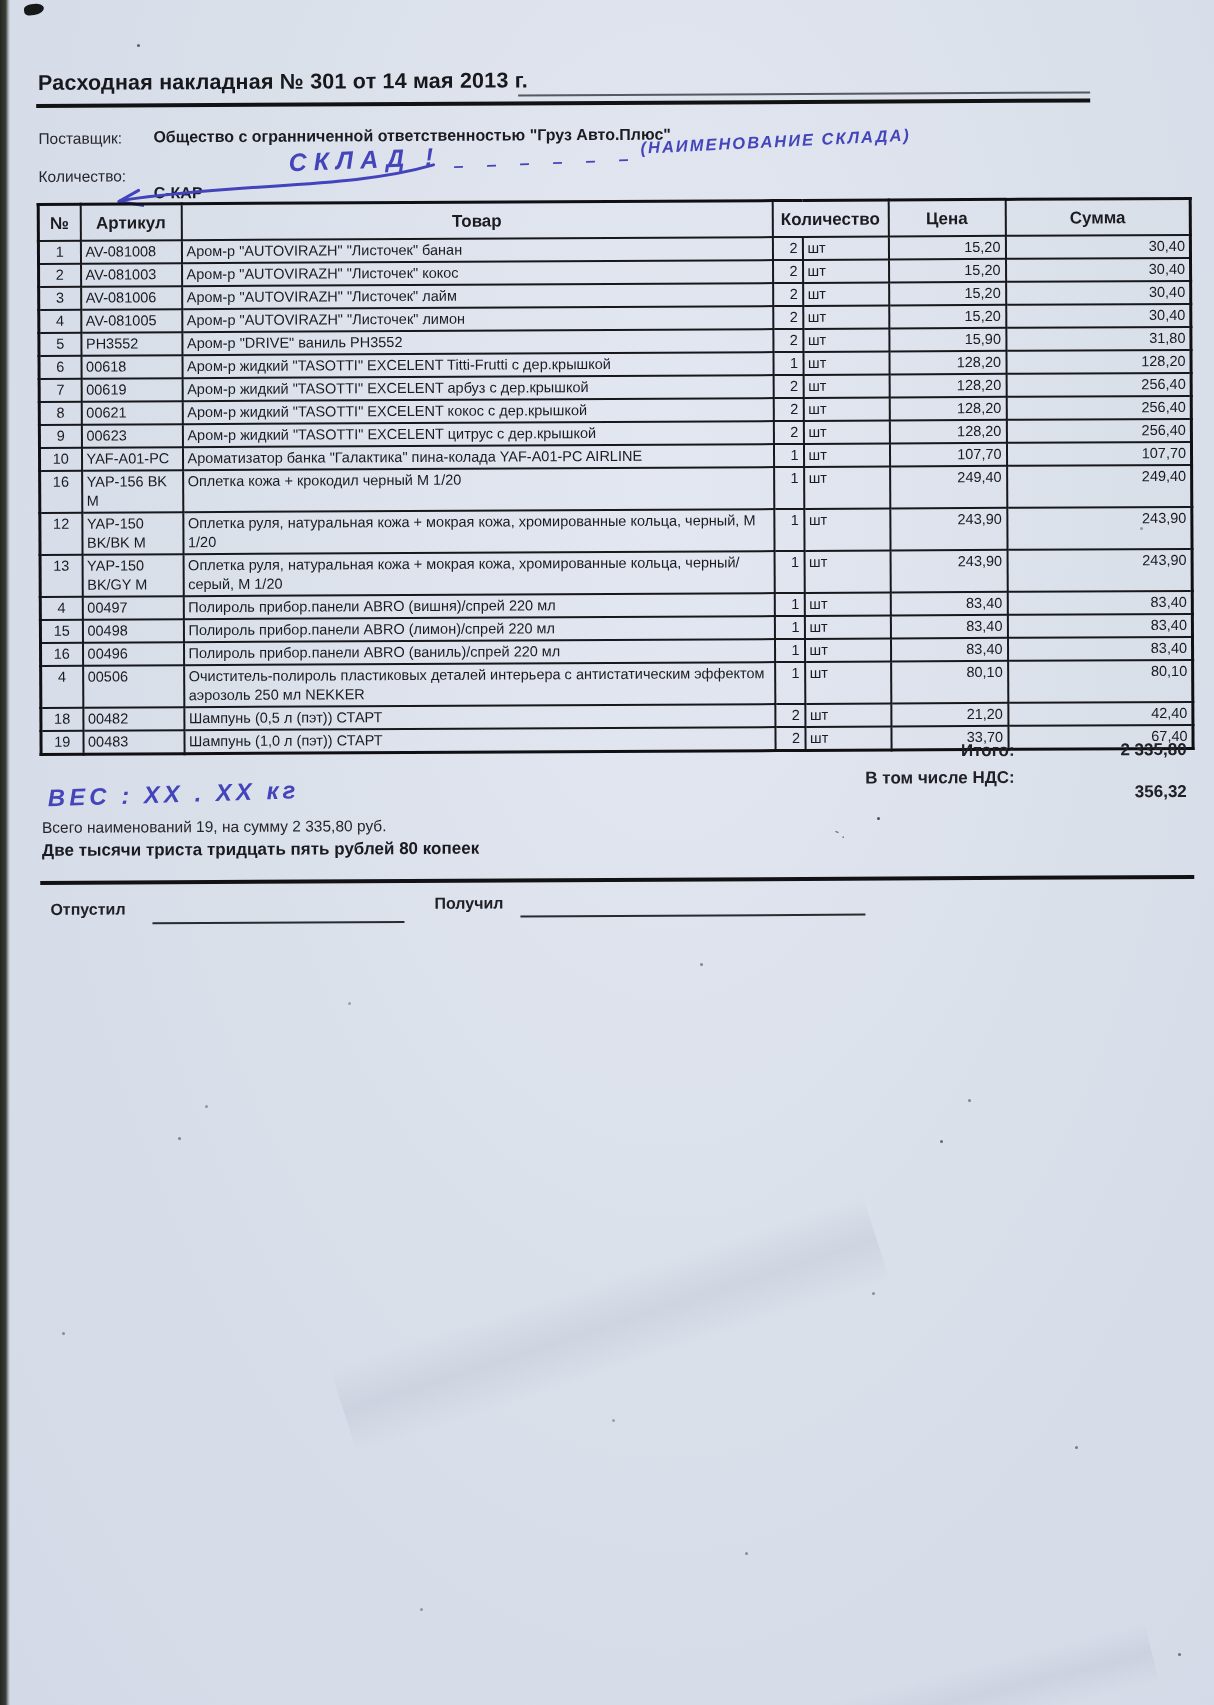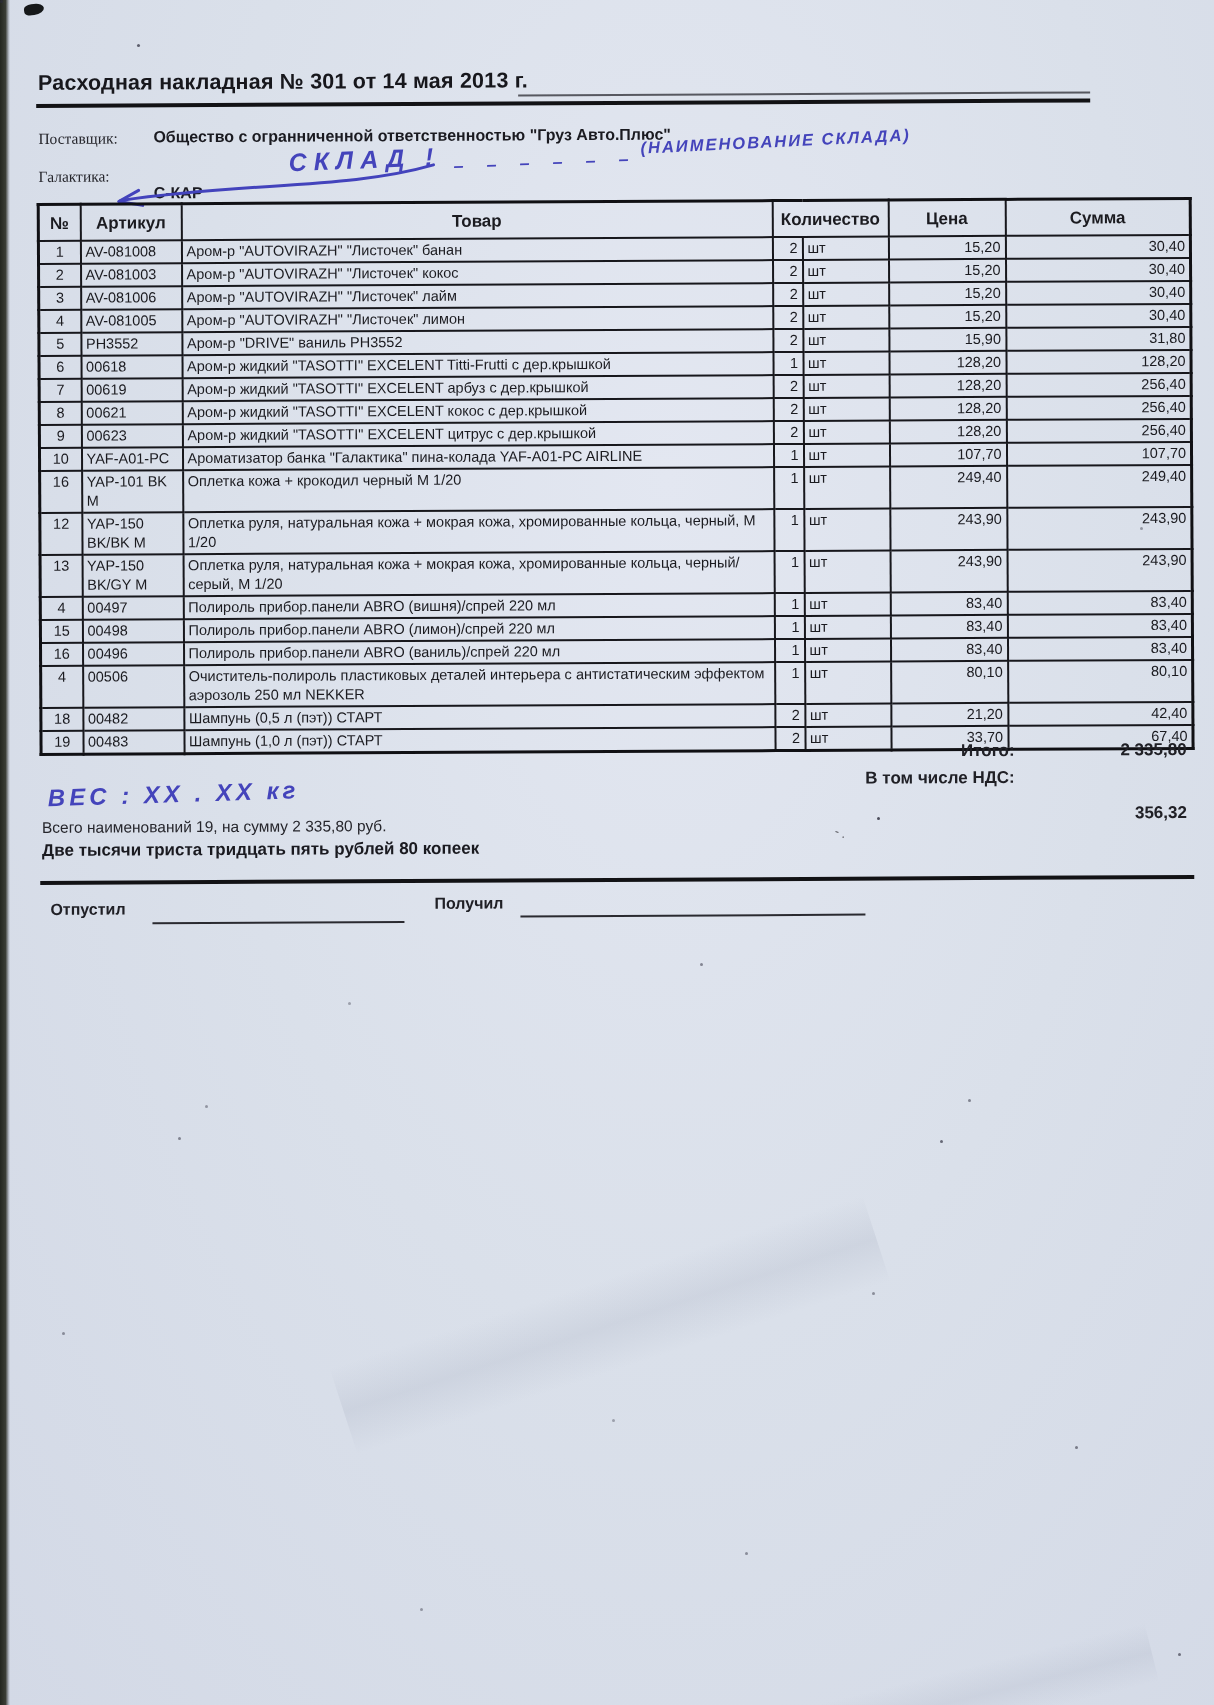--- a/index.html
+++ b/index.html
@@ -9,21 +9,21 @@
     font-family:"Liberation Sans", sans-serif;color:#1d1d22;
   }
   .scan-edge{position:absolute;left:0;top:0;width:10px;height:1705px;
     background:linear-gradient(90deg,#23261f 0%,#3a3d35 55%,rgba(90,95,100,.35) 85%,rgba(120,125,140,0) 100%);}
   .corner-blob{position:absolute;left:24px;top:4px;width:20px;height:11px;background:#16181a;border-radius:45% 55% 60% 40%;transform:rotate(-8deg);}
   .content{position:absolute;left:0;top:0;width:1214px;height:1705px;transform:rotate(-0.3deg);transform-origin:600px 450px;}
   .abs{position:absolute;}
   .doc-title{left:40px;top:68px;font-size:21.5px;font-weight:bold;letter-spacing:.2px;color:#17171c;}
   .title-rule{left:38px;top:101px;width:1054px;height:4px;background:#121215;}
   .title-rule-thin{left:520px;top:94px;width:572px;height:2px;background:#2a2a30;opacity:.75;}
-  .lbl{font-size:15.5px;color:#26262c;font-family:Liberation Serif, serif;}
+  .lbl{font-size:15.5px;color:#26262c;}
   .val-bold{font-size:16px;font-weight:bold;color:#1a1a20;}
   .hw{color:#4444bb;font-style:italic;font-weight:bold;}
   .hw-sklad{left:290px;top:144px;font-size:25px;letter-spacing:7px;transform:rotate(-2deg);}
   .hw-dashes{left:455px;top:152px;font-size:18px;letter-spacing:9px;transform:rotate(-2deg);}
   .hw-hint{left:642px;top:133px;font-size:16.5px;letter-spacing:2px;transform:rotate(-2.5deg);}
   .hw-weight{left:46px;top:778px;font-size:24px;letter-spacing:4px;transform:rotate(-1.5deg);}
   table.inv{position:absolute;left:38px;top:200px;border-collapse:collapse;table-layout:fixed;width:1152px;
     font-size:14.5px;line-height:19px;color:#1b1b20;}
   table.inv th,table.inv td{border:2px solid #17171c;padding:1px 4px;vertical-align:top;overflow:hidden;}
   table.inv{border:3px solid #101014;}
@@ -67,21 +67,21 @@
 
 <div class="content">
 
   <div class="abs doc-title">Расходная накладная № 301 от 14 мая 2013 г.</div>
   <div class="abs title-rule-thin"></div>
   <div class="abs title-rule"></div>
 
   <div class="abs lbl" style="left:40px;top:127px;">Поставщик:</div>
   <div class="abs val-bold" style="left:155px;top:126px;">Общество с огранниченной ответственностью "Груз Авто.Плюс"</div>
 
-  <div class="abs lbl" style="left:40px;top:165px;">Галактика:</div>
+  <div class="abs lbl" style="left:40px;top:165px;">Количество:</div>
   <div class="abs val-bold" style="left:155px;top:182px;">С-КАР</div>
 
   <div class="abs hw hw-sklad">СКЛАД !</div>
   <div class="abs hw hw-dashes">– – – – – –</div>
   <div class="abs hw hw-hint">(НАИМЕНОВАНИЕ СКЛАДА)</div>
 
   <svg class="abs" style="left:100px;top:150px;" width="340" height="70" viewBox="0 0 340 70">
     <path d="M 335 14 C 250 38, 150 30, 22 48" fill="none" stroke="#4343bc" stroke-width="3" stroke-linecap="round"></path>
     <path d="M 40 38 L 20 49 L 44 53" fill="none" stroke="#4343bc" stroke-width="3" stroke-linecap="round" stroke-linejoin="round"></path>
   </svg>
@@ -192,21 +192,21 @@
       <td class="c-num">10</td>
       <td>YAF-A01-PC</td>
       <td>Ароматизатор банка "Галактика" пина-колада  YAF-A01-PC  AIRLINE</td>
       <td class="c-qty">1</td>
       <td class="c-unit">шт</td>
       <td class="c-price">107,70</td>
       <td class="c-sum">107,70</td>
     </tr>
         <tr>
       <td class="c-num">16</td>
-      <td>YAP-101 BK M</td>
+      <td>YAP-156 BK M</td>
       <td>Оплетка кожа + крокодил черный М 1/20</td>
       <td class="c-qty">1</td>
       <td class="c-unit">шт</td>
       <td class="c-price">249,40</td>
       <td class="c-sum">249,40</td>
     </tr>
         <tr>
       <td class="c-num">12</td>
       <td>YAP-150 BK/BK M</td>
       <td>Оплетка руля, натуральная кожа + мокрая кожа, хромированные кольца, черный, М 1/20</td>
@@ -277,21 +277,21 @@
       <td class="c-unit">шт</td>
       <td class="c-price">33,70</td>
       <td class="c-sum">67,40</td>
     </tr>
       </tbody>
   </table>
 
   <div class="abs totals-lbl" style="left:693px;top:743px;">Итого:</div>
   <div class="abs totals-val" style="left:1025px;top:743px;">2 335,80</div>
   <div class="abs totals-lbl" style="left:693px;top:770px;">В том числе НДС:</div>
-  <div class="abs totals-val" style="left:1025px;top:806px;">356,32</div>
+  <div class="abs totals-val" style="left:1025px;top:785px;">356,32</div>
 
   <div class="abs pencil" style="left:833px;top:826px;transform:rotate(20deg);">- .</div>
   <div class="abs pencil" style="left:925px;top:776px;">`</div>
 
   <div class="abs hw hw-weight">ВЕС :  ХХ . ХХ кг</div>
 
   <div class="abs summary">Всего наименований 19, на сумму 2 335,80 руб.</div>
   <div class="abs amount-words">Две тысячи триста тридцать пять рублей 80 копеек</div>
 
   <div class="abs footer-rule"></div>

